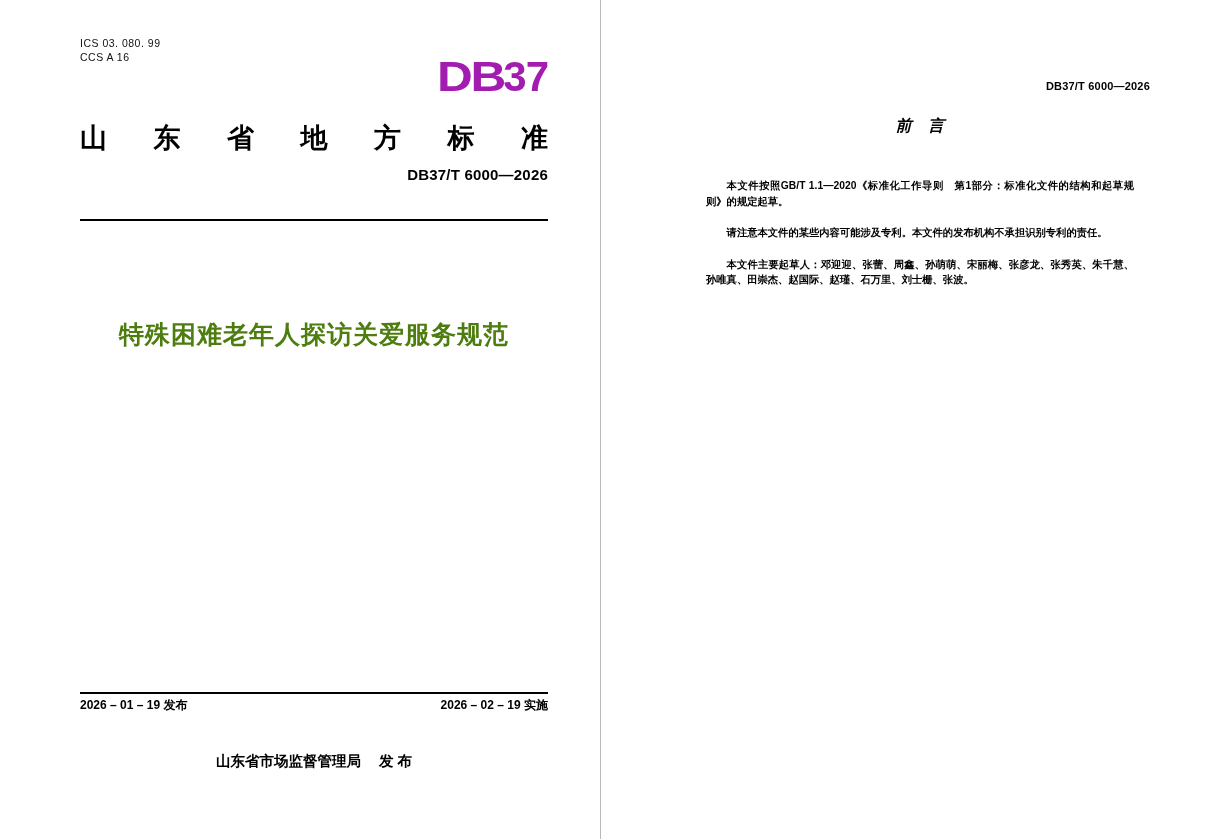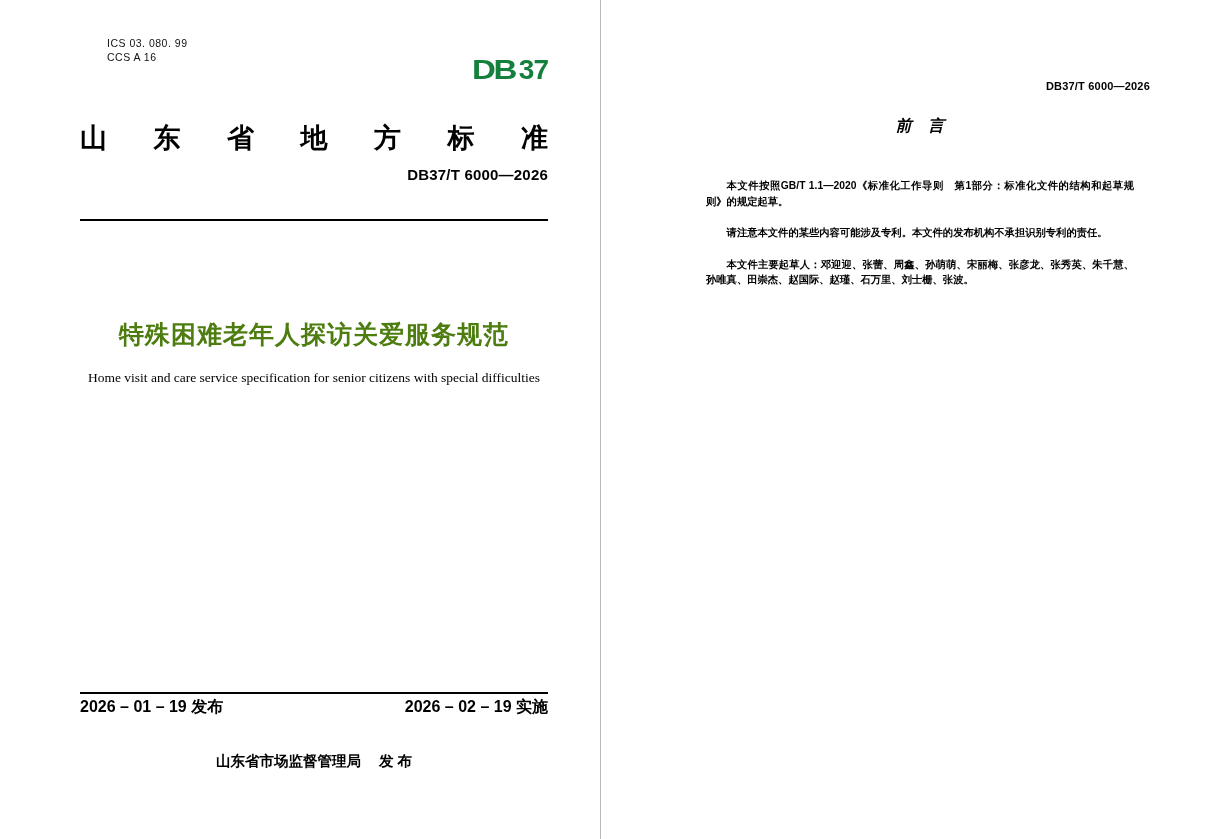--- a/index.html
+++ b/index.html
@@ -50,31 +50,30 @@
   }
   .ics-block {
     position: absolute;
     top: 36px;
     left: 0;
     font-family: "Liberation Sans", sans-serif;
     font-size: 10.5px;
     line-height: 14px;
     letter-spacing: 0.5px;
     color: #111;
-    margin-left: 27px;
   }
   .db37-logo {
     position: absolute;
     top: 56px;
     right: 0;
     font-family: "Liberation Sans", sans-serif;
     font-weight: 700;
-    font-size: 28px;
+    font-size: 42px;
     letter-spacing: -1px;
-    color: #15803d;
+    color: #a21caf;
     line-height: 1;
   }
   .db37-logo .db {
     display: inline-block;
     transform: scaleX(1.18);
     transform-origin: left center;
     letter-spacing: -2px;
   }
   .db37-logo .n37 {
     display: inline-block;
@@ -141,21 +140,21 @@
   }
   .dates-row {
     position: absolute;
     top: 697px;
     left: 0;
     width: 468px;
     display: flex;
     justify-content: space-between;
     font-family: "Liberation Sans", sans-serif;
     font-weight: 700;
-    font-size: 16px;
+    font-size: 12px;
   }
   .publisher-row {
     position: absolute;
     top: 752px;
     left: 0;
     width: 468px;
     text-align: center;
     font-family: "Liberation Sans", sans-serif;
     font-weight: 700;
     font-size: 14.5px;
@@ -240,21 +239,20 @@
         <span>方</span>
         <span>标</span>
         <span>准</span>
       </div>
 
       <div class="cover-stdno">DB37/T 6000—2026</div>
 
       <div class="rule-top"></div>
 
       <div class="cover-title-cn">特殊困难老年人探访关爱服务规范</div>
-      <div class="cover-title-en">Home visit and care service specification for senior citizens with special difficulties</div>
 
       <div class="rule-bottom"></div>
 
       <div class="dates-row">
         <span>2026 – 01 – 19 发布</span>
         <span>2026 – 02 – 19 实施</span>
       </div>
 
       <div class="publisher-row">
         <span>山东省市场监督管理局</span><span class="pub-sep"></span><span>发 布</span>

